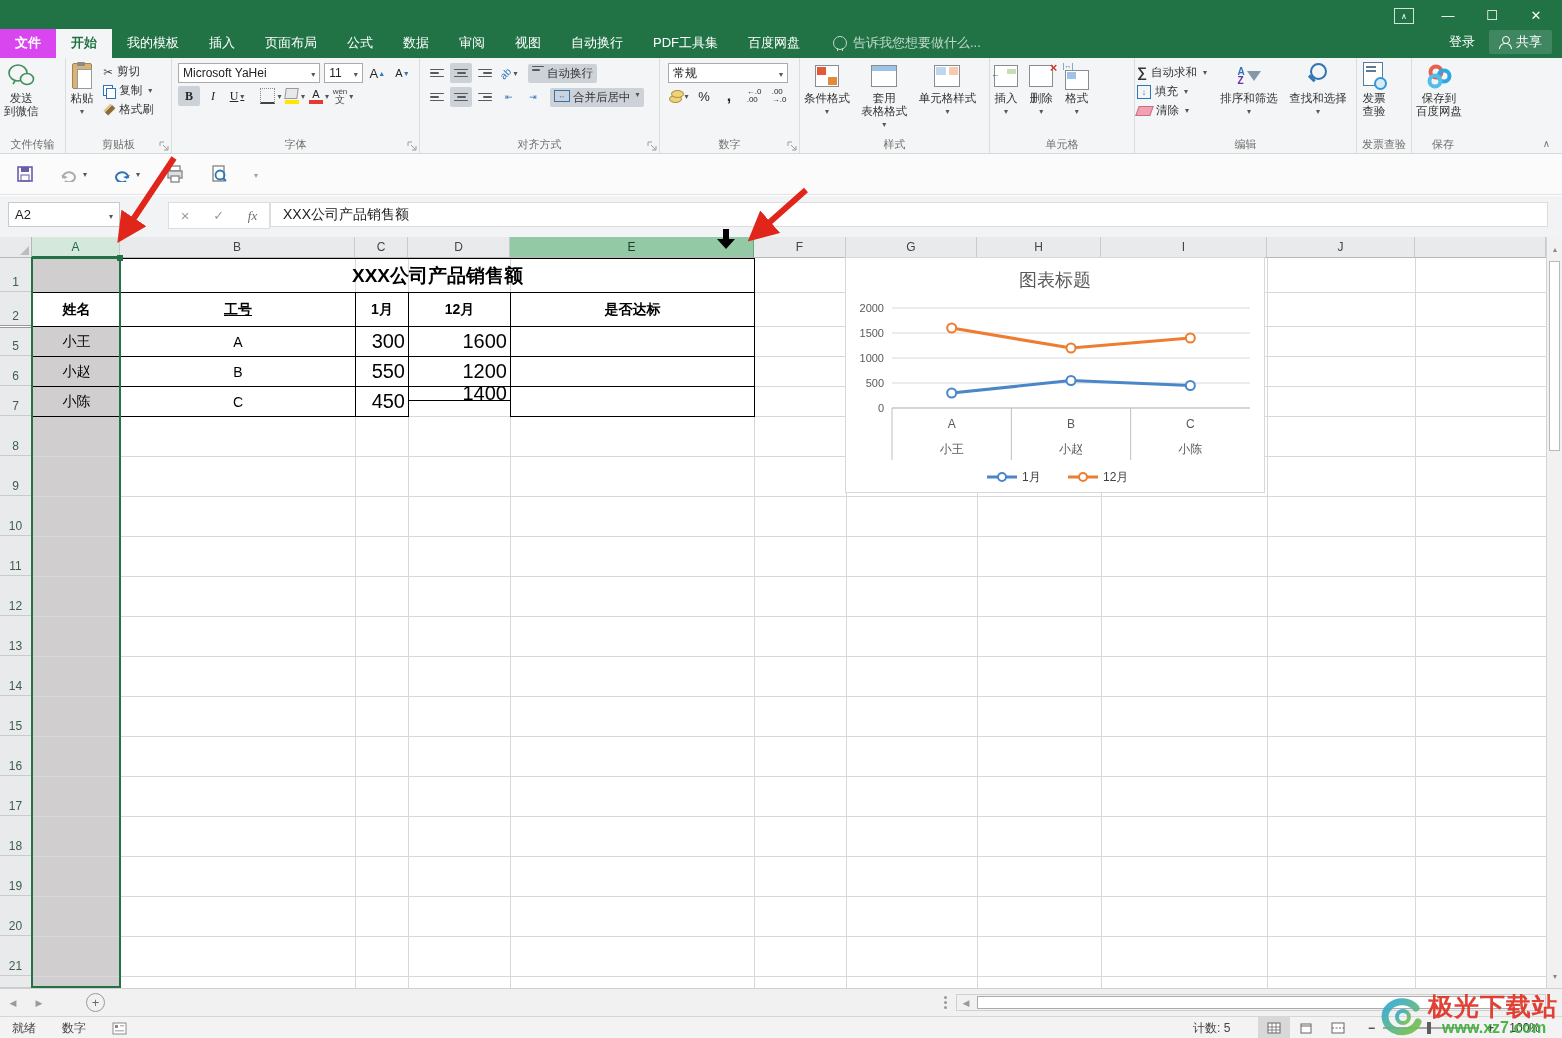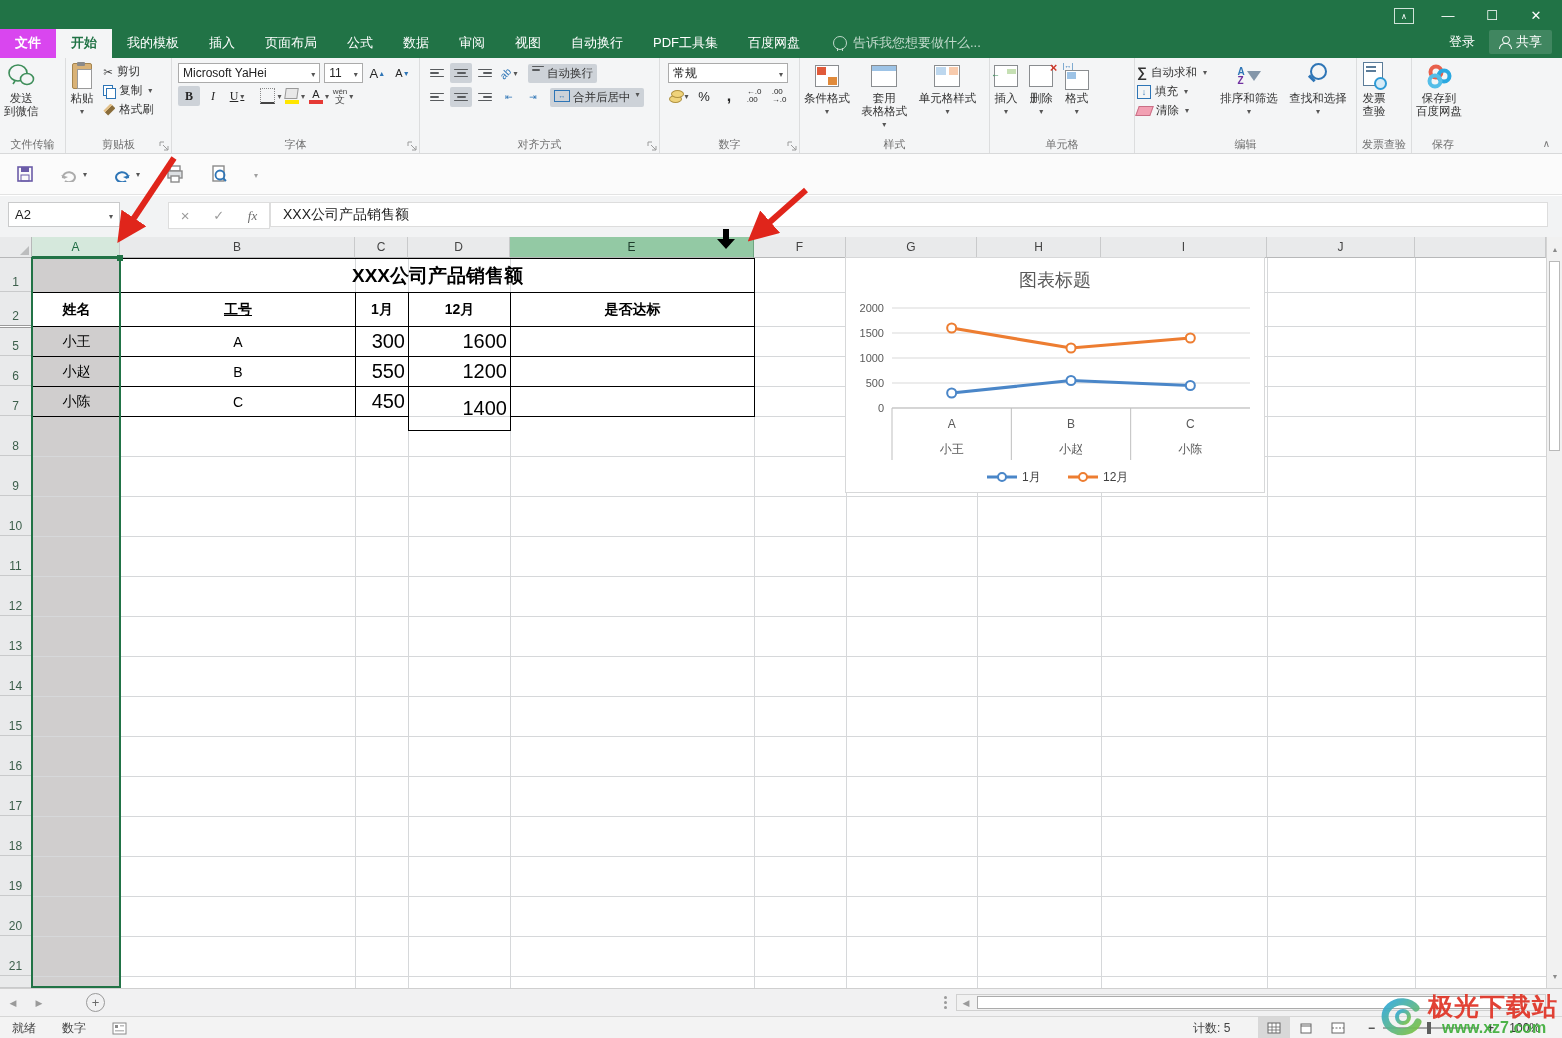--- a/index.html
+++ b/index.html
@@ -601,21 +601,21 @@
       <div class="tcell num" style="position: absolute; left: 408px; top: 89px; width: 103px; height: 31px;">1600</div>
       <div class="tcell " style="position: absolute; left: 510px; top: 89px; width: 245px; height: 31px;"></div>
       <div class="tcell " style="position: absolute; left: 32px; top: 119px; width: 89px; height: 31px;">小赵</div>
       <div class="tcell " style="position: absolute; left: 120px; top: 119px; width: 236px; height: 31px;">B</div>
       <div class="tcell num" style="position: absolute; left: 355px; top: 119px; width: 54px; height: 31px;">550</div>
       <div class="tcell num" style="position: absolute; left: 408px; top: 119px; width: 103px; height: 31px;">1200</div>
       <div class="tcell " style="position: absolute; left: 510px; top: 119px; width: 245px; height: 31px;"></div>
       <div class="tcell " style="position: absolute; left: 32px; top: 149px; width: 89px; height: 31px;">小陈</div>
       <div class="tcell " style="position: absolute; left: 120px; top: 149px; width: 236px; height: 31px;">C</div>
       <div class="tcell num" style="position: absolute; left: 355px; top: 149px; width: 54px; height: 31px;">450</div>
-      <div class="tcell num" style="position: absolute; left: 408px; top: 149px; width: 103px; height: 45px;">1400</div>
+      <div class="tcell num" style="position: absolute; left: 408px; top: 149px; width: 103px; height: 15px;">1400</div>
       <div class="tcell " style="position: absolute; left: 510px; top: 149px; width: 245px; height: 31px;"></div>
       <div class="selborder" style="position: absolute; left: 31px; top: 20px; width: 90px; height: 731px;"></div>
       <div style="position: absolute; left: 117px; top: 18px; width: 6px; height: 6px; background: rgb(33, 115, 70);"></div>
       <div id="chart-box" style="position: absolute;"><svg width="418" height="234">
           <text x="209" y="28" text-anchor="middle" font-size="18" fill="#595959">图表标题</text>
           <line x1="46" x2="404" y1="150" y2="150" stroke="#D9D9D9" stroke-width="1"></line>
           <text x="38" y="154" text-anchor="end" font-size="11" fill="#595959">0</text>
           <line x1="46" x2="404" y1="125" y2="125" stroke="#D9D9D9" stroke-width="1"></line>
           <text x="38" y="129" text-anchor="end" font-size="11" fill="#595959">500</text>
           <line x1="46" x2="404" y1="100" y2="100" stroke="#D9D9D9" stroke-width="1"></line>

